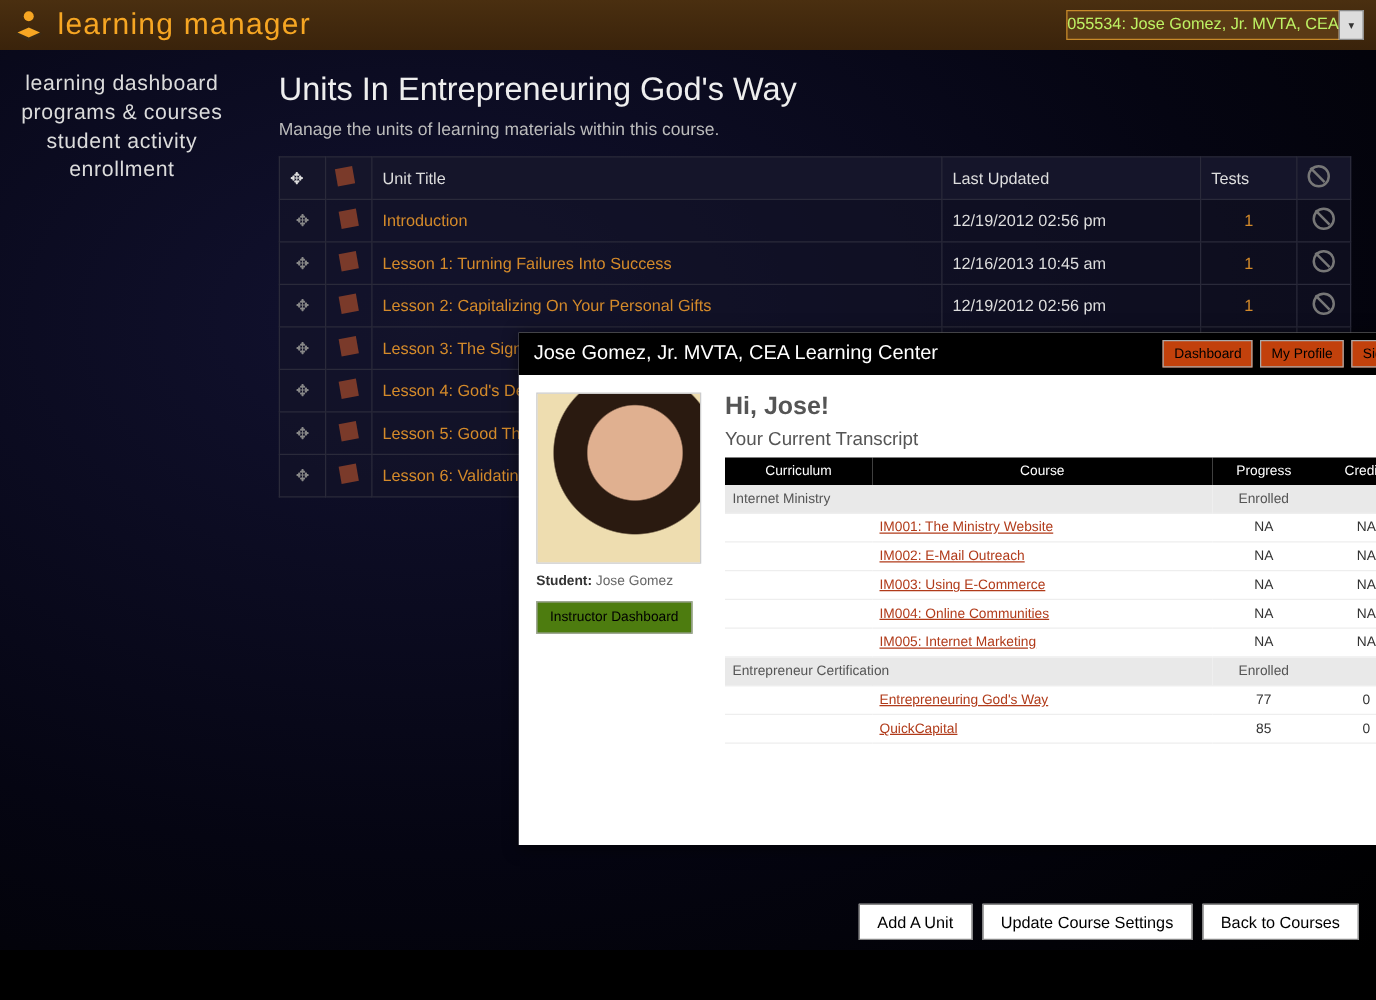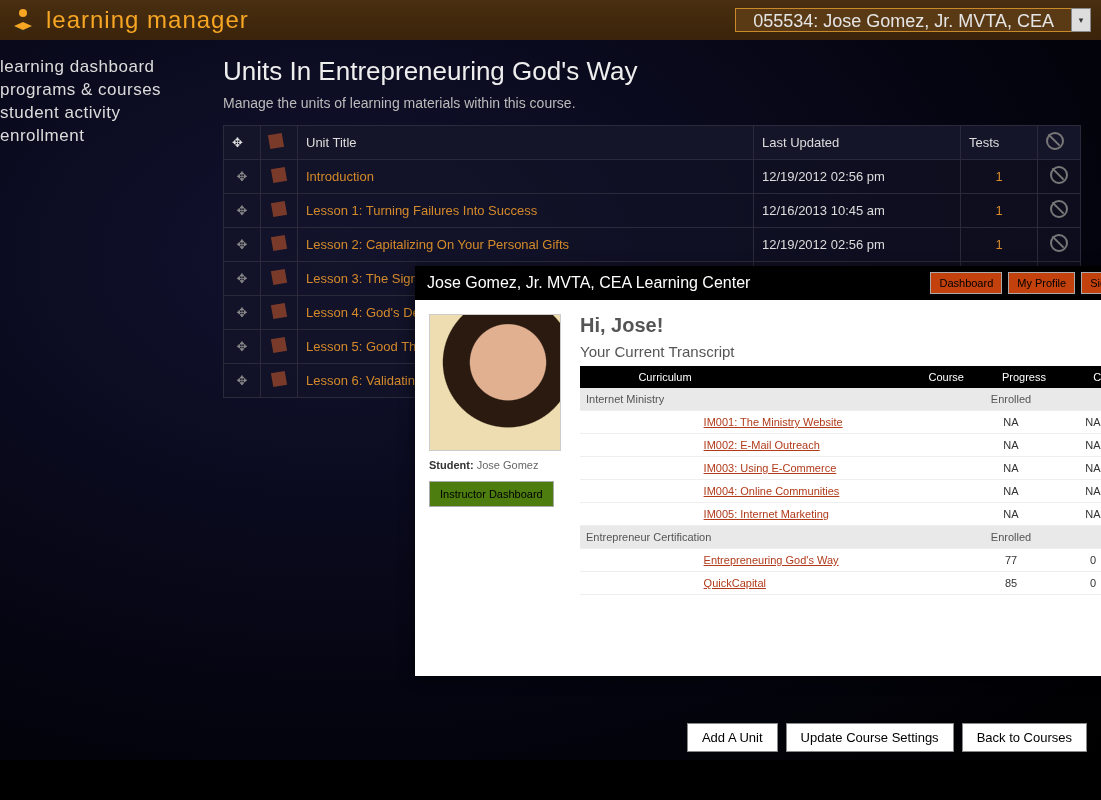--- a/index.html
+++ b/index.html
@@ -3,24 +3,24 @@
 <meta charset="utf-8">
 <style>
   html,body{margin:0;padding:0;width:1101px;height:800px;background:#000;font-family:"Century Gothic",Futura,"Segoe UI",Arial,sans-serif;color:#ddd;overflow:hidden}
   .topbar{height:40px;background:linear-gradient(#4a2f10,#3a230b);display:flex;align-items:center;padding:0 10px}
   .logo{display:flex;align-items:center;gap:10px}
   .logo-icon{width:26px;height:26px;position:relative}
   .logo-icon svg{width:26px;height:26px}
   .app-title{color:#f6a623;font-size:24px;letter-spacing:1px}
   .top-spacer{flex:1}
   .user-select{display:flex;align-items:center}
-  .user-select-box{background:#5a3a15;border:1px solid #c88a2a;color:#e5e5e5;font-size:18px;padding:2px 17px;min-width:210px;height:18px}
+  .user-select-box{background:#5a3a15;border:1px solid #c88a2a;color:#bef264;font-size:13px;padding:2px 0;min-width:210px;height:18px}
   .user-select-btn{width:18px;height:22px;background:#ddd;border:1px solid #888;margin-left:-1px;display:flex;align-items:center;justify-content:center}
   .main{display:flex;height:720px;background:radial-gradient(ellipse at 30% 30%,#121230 0%,#050512 60%,#000 100%)}
-  .sidebar{width:195px;padding:14px 8px 0 0;text-align:left}
+  .sidebar{width:195px;padding:14px 8px 0 0;text-align:center}
   .sidebar a{display:block;color:#dcdcdc;font-size:17px;text-decoration:none;margin:3px 0;letter-spacing:.5px;cursor:pointer}
   .content{flex:1;padding:10px 20px 0 20px;position:relative}
   h1{color:#eee;font-weight:normal;font-size:26px;margin:6px 0 8px 0}
   .subtitle{color:#bbb;font-size:14px;margin-bottom:14px}
   table.units{width:100%;border-collapse:collapse;background:rgba(20,20,40,.6);font-size:13px}
   table.units th,table.units td{border:1px solid #2a2a3a;padding:6px 8px;vertical-align:middle}
   table.units th{background:#15152a;text-align:left;color:#ddd;font-weight:normal}
   .drag{width:20px;text-align:center;color:#888}
   .icon-cell{width:20px;text-align:center}
   .book{width:14px;height:14px;background:#7a3a2a;display:inline-block;transform:rotate(-10deg)}
@@ -37,21 +37,21 @@
   .ov-left{width:135px;text-align:left;font-size:11px}
   .avatar{width:130px;height:135px;background:#222;background:radial-gradient(circle at 60% 35%,#e0b090 0 32%,#2a1a10 33% 55%,#eeddb0 56% 100%);border:1px solid #ccc}
   .ov-left .lab{margin-top:8px;color:#666}
   .ov-left .lab b{color:#333;font-weight:bold}
   .ov-left button{margin-top:10px;background:#4d7c0f;border:1px solid #aaa;font-size:11px;padding:6px 10px;cursor:pointer}
   .ov-right{flex:1}
   .ov-right h2{margin:0 0 4px 0;color:#555;font-size:20px}
   .welcome{font-size:10.5px;color:#666;line-height:1.4;margin-bottom:10px}
   .ov-right h3{margin:6px 0;color:#555;font-size:15px;font-weight:normal}
   table.trans{width:100%;border-collapse:collapse;font-size:11px}
-  table.trans thead th{background:#000;color:#fff;font-weight:normal;text-align:right;padding:5px 6px}
+  table.trans thead th{background:#000;color:#fff;font-weight:normal;text-align:center;padding:5px 6px}
   table.trans td{padding:5px 6px;border-bottom:1px solid #eee}
   tr.curriculum td{background:#e9e9e9;color:#555}
   .tlink{color:#b13b1a;text-decoration:underline}
   .progcol,.credcol{text-align:center;width:70px}
   .footer{position:absolute;right:14px;bottom:8px;display:flex;gap:8px}
   .footer button{background:#fff;color:#000;border:1px solid #888;font-size:13px;padding:6px 14px;cursor:pointer}
   .lu-col{width:190px}
   .arrow-down{font-size:9px;color:#333}
 </style>
 </head>

